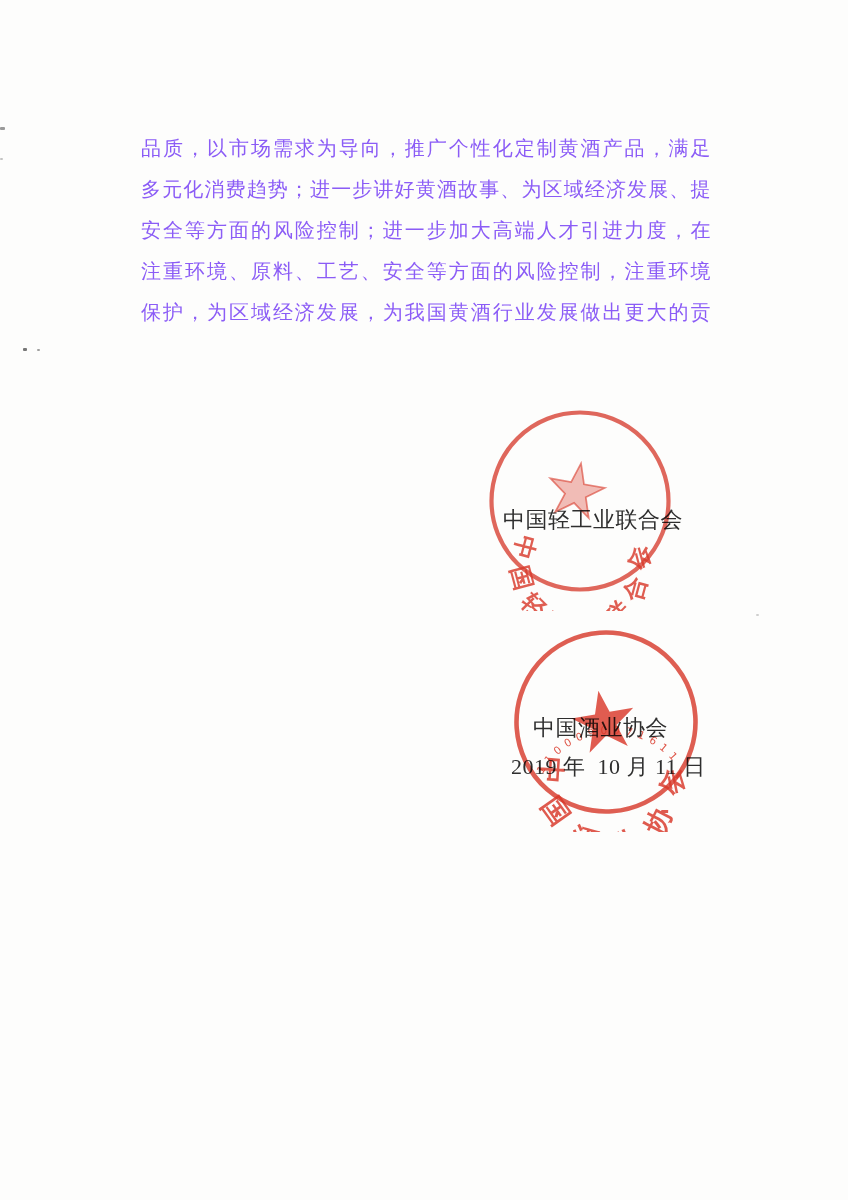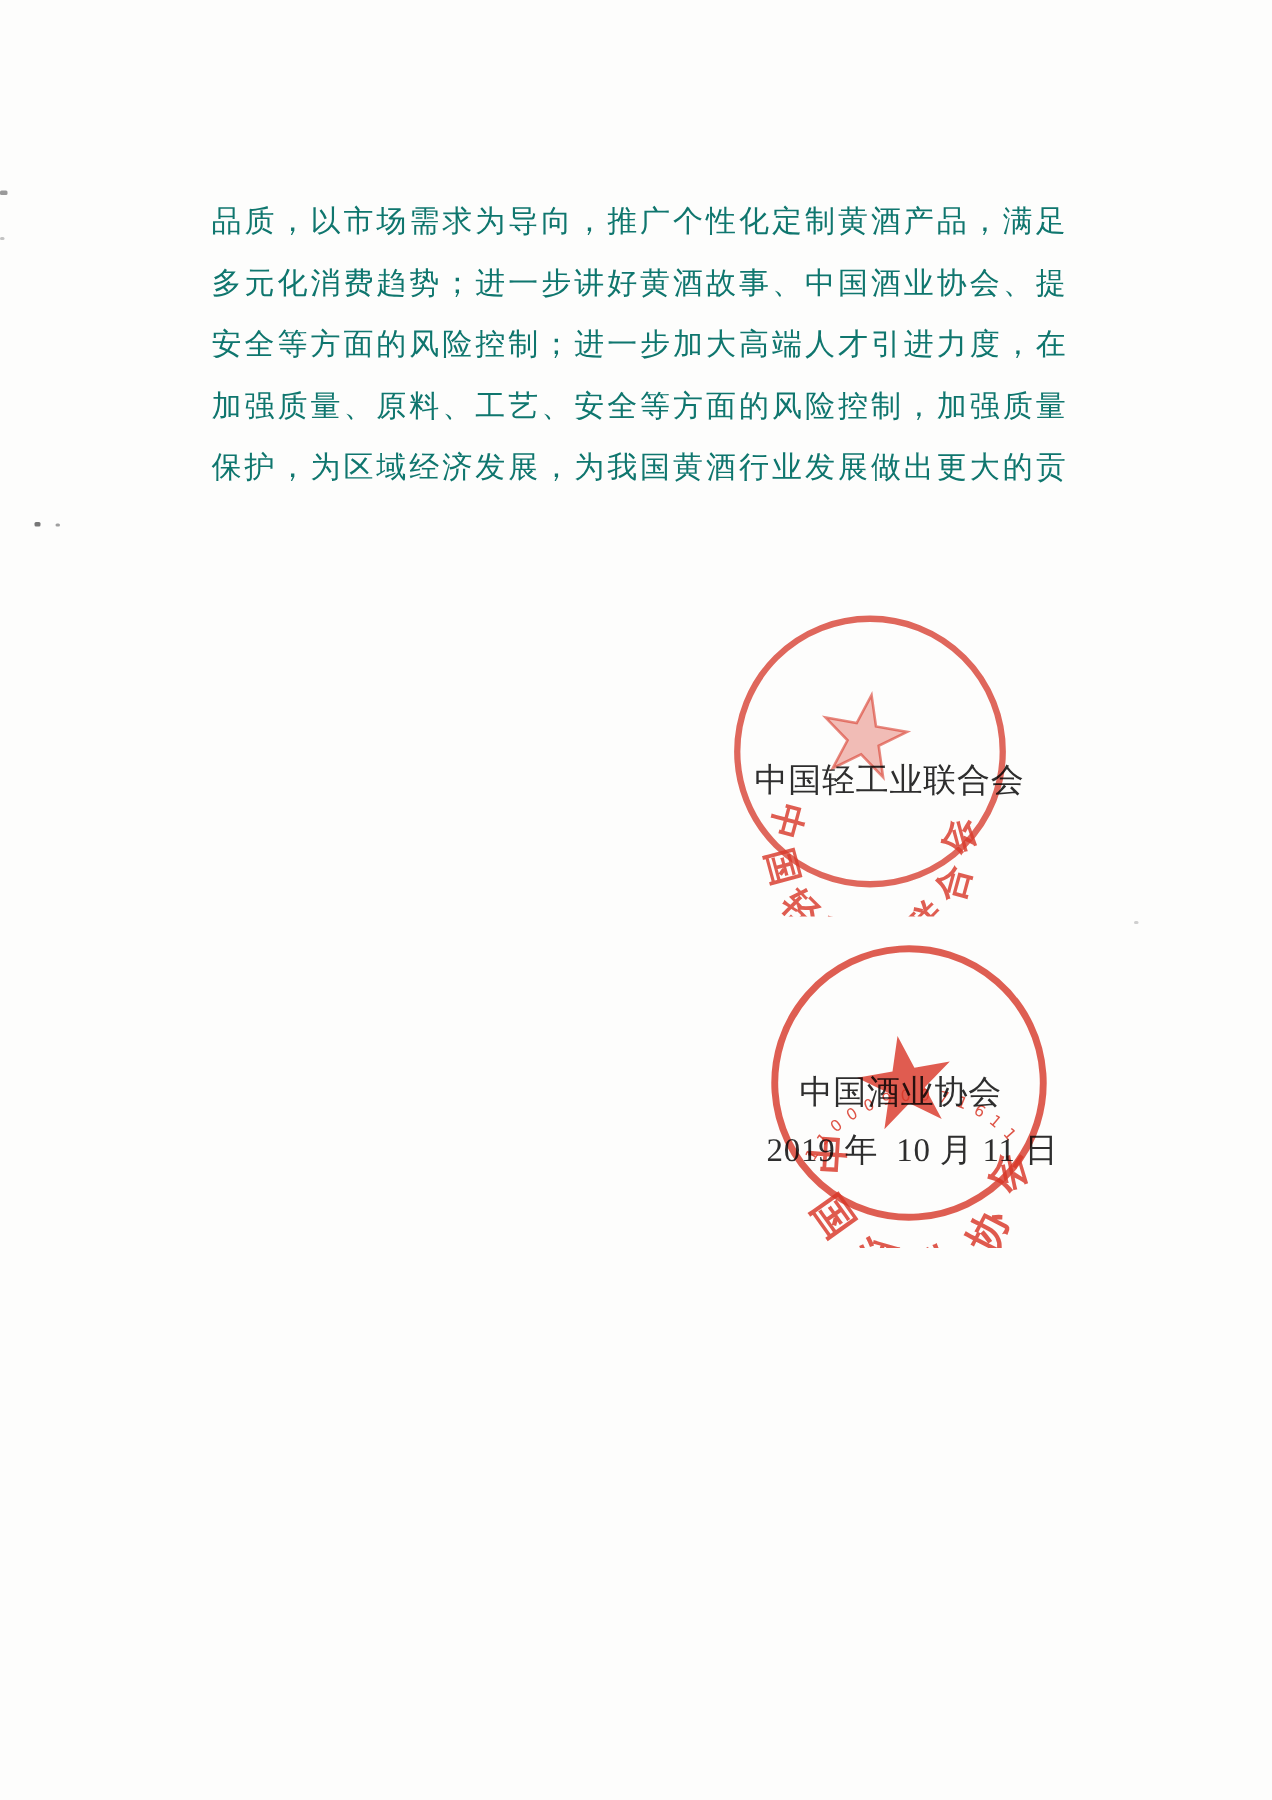--- a/index.html
+++ b/index.html
@@ -9,21 +9,21 @@
     position: relative;
     overflow: hidden;
     font-family: "Liberation Serif", serif;
   }
   .page { position: absolute; inset: 0; }
 
   
   .paragraph {
     position: absolute;
     left: 141px; top: 128px; width: 570px;
-    color: #0f766e;
+    color: #8b5cf6;
     font-size: 20px;
     line-height: 41px;
     letter-spacing: 0.5px;
   }
   .paragraph .line {
     text-align: justify;
     text-align-last: justify;
     height: 41px;
     overflow: hidden;
   }
@@ -62,23 +62,23 @@
   .speck.s4 { left: 0px;   top: 158px; width: 3px; height: 2px; background:#c3c3c3; }
   .speck.s5 { left: 756px; top: 614px; width: 3px; height: 2px; background:#cfcfcf; }
 </style>
 </head>
 <body>
 
 <div class="page">
 
   <div class="paragraph">
     <div class="line">品质，以市场需求为导向，推广个性化定制黄酒产品，满足</div>
-    <div class="line">多元化消费趋势；进一步讲好黄酒故事、中国酒业协会、提</div>
+    <div class="line">多元化消费趋势；进一步讲好黄酒故事、为区域经济发展、提</div>
     <div class="line">安全等方面的风险控制；进一步加大高端人才引进力度，在</div>
-    <div class="line">加强质量、原料、工艺、安全等方面的风险控制，加强质量</div>
+    <div class="line">注重环境、原料、工艺、安全等方面的风险控制，注重环境</div>
     <div class="line">保护，为区域经济发展，为我国黄酒行业发展做出更大的贡献。</div>
   </div>
 
   <svg class="seal seal1" viewBox="0 0 220 220" xmlns="http://www.w3.org/2000/svg">
     <defs>
       <path id="arc1" d="M 52,143.5 A 67,67 0 1 0 168,143.5" fill="none"></path>
     </defs>
     <circle cx="110" cy="110" r="88.5" fill="none" stroke="rgba(217,62,48,0.78)" stroke-width="4.2"></circle>
     <polygon transform="translate(106,101) rotate(10) scale(29)" points="0,-1 -0.225,-0.309 -0.951,-0.309 -0.363,0.118 -0.588,0.809 0,0.382 0.588,0.809 0.363,0.118 0.951,-0.309 0.225,-0.309" fill="rgba(224,84,68,0.38)" stroke="rgba(218,60,45,0.6)" stroke-width="0.06"></polygon>
     <text class="arc-cjk" font-size="24" letter-spacing="11" text-anchor="middle" fill="rgba(219,58,44,0.82)">

